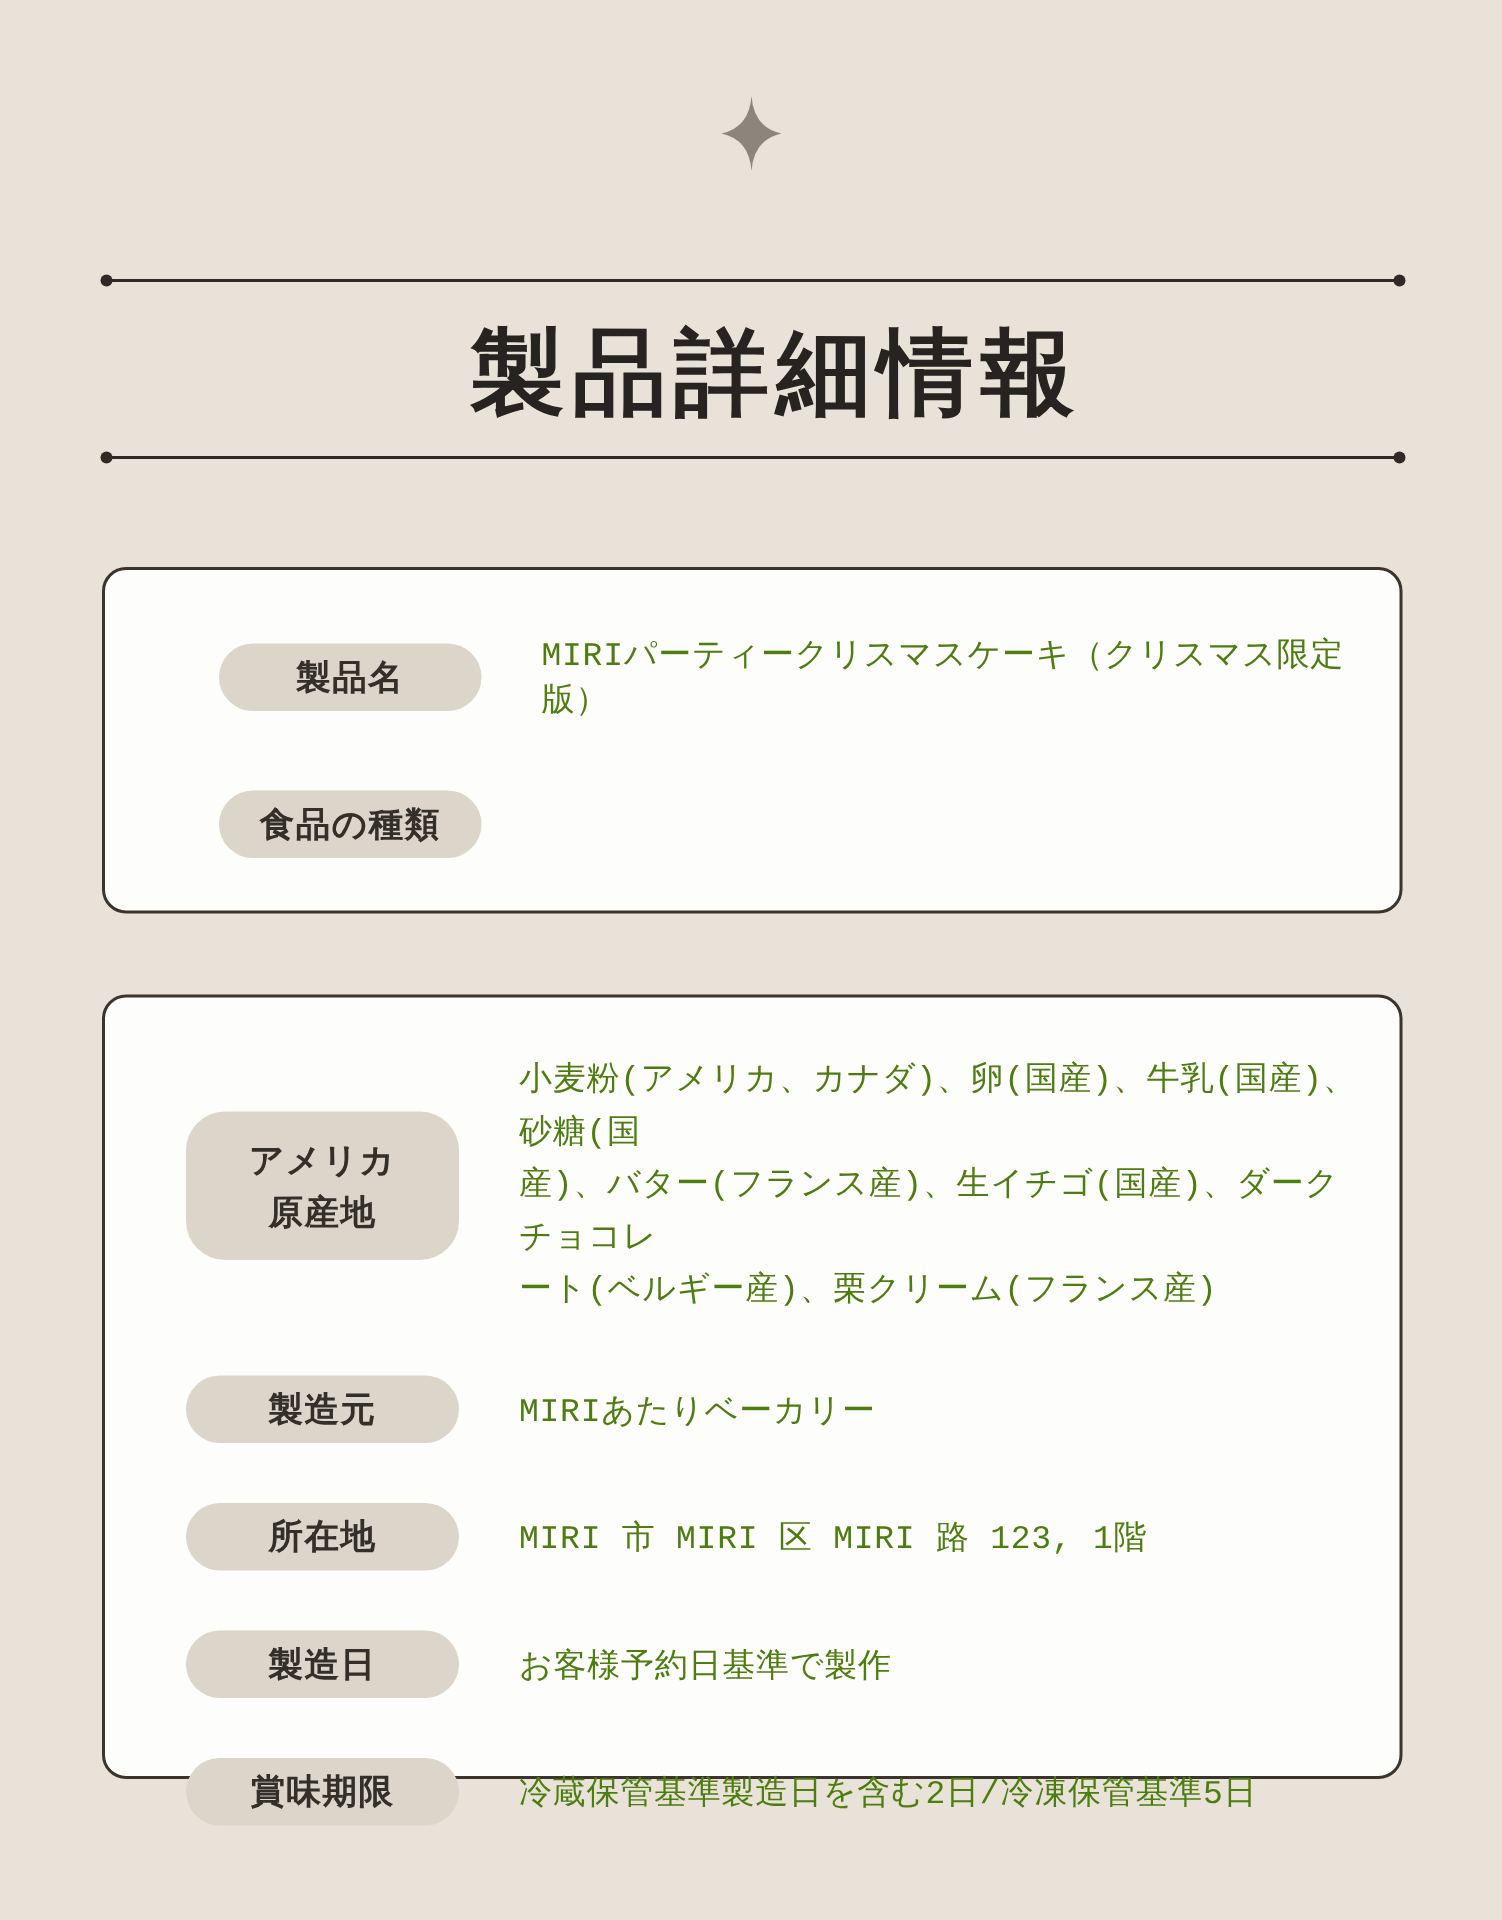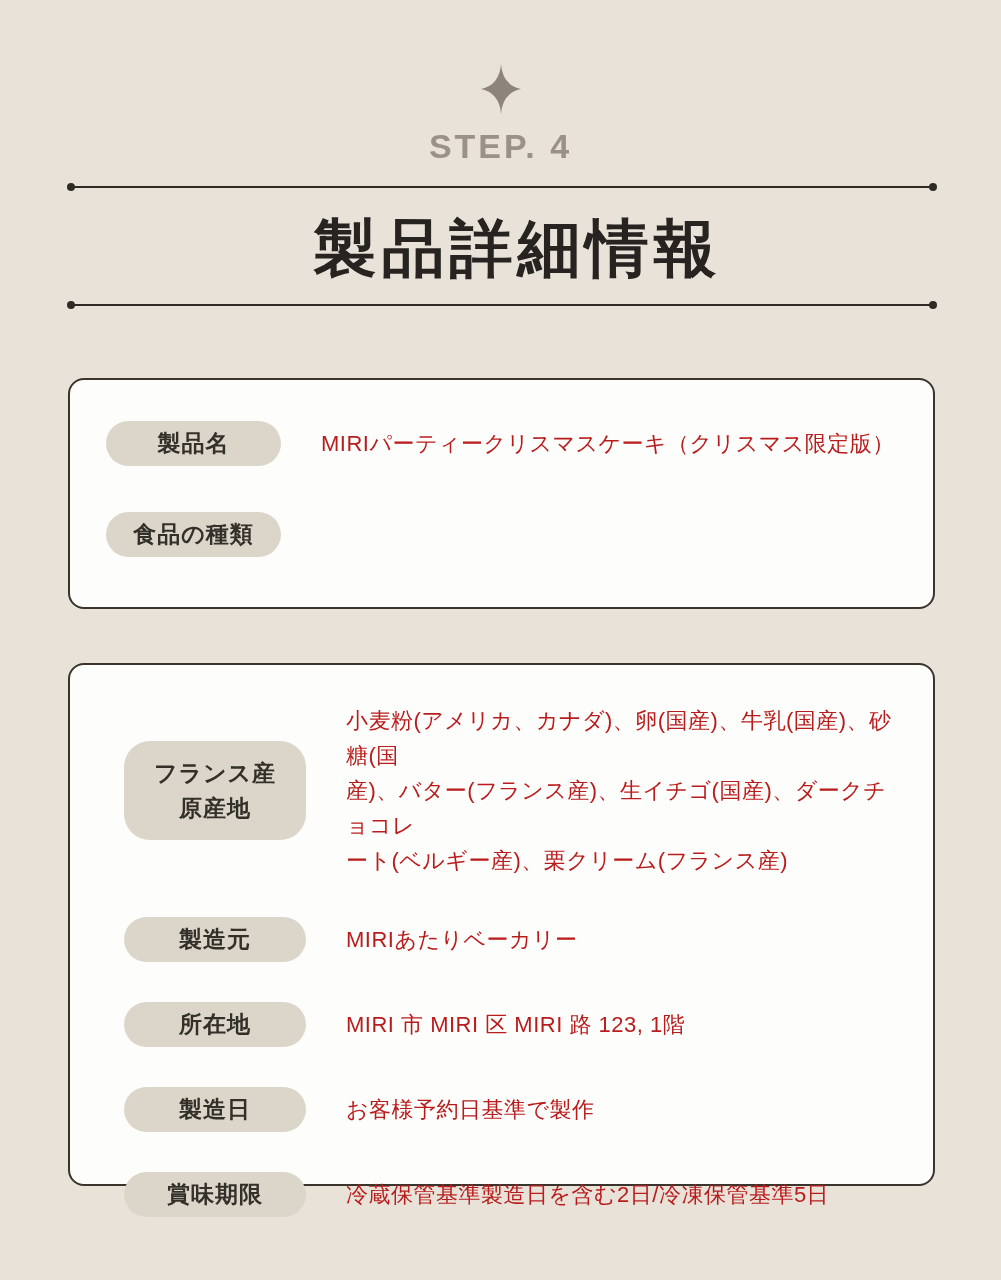--- a/index.html
+++ b/index.html
@@ -40,21 +40,21 @@
     font-size:63px; font-weight:900; letter-spacing:5px;
     color:#262320;
     padding-left:34px;
   }
   .card {
     position:absolute; left:68px; width:867px;
     background:#fdfdfb;
     border:2px solid #3a342d;
     border-radius:16px;
   }
-  .card1 { top:378px; height:231px; padding:41px 28px 0 36px; }
+  .card1 { top:378px; height:231px; padding:41px 28px 0 76px; }
   .card2 { top:663px; height:523px; padding:38px 28px 0 54px; }
   .row { display:flex; align-items:center; }
   .card1 .row { margin-bottom:46px; }
   .card2 .row { margin-bottom:40px; }
   .card2 .row.first { margin-bottom:39px; }
   .pill {
     flex:0 0 auto;
     width:175px; height:45px;
     border-radius:23px;
     background:#dcd6ca;
@@ -62,35 +62,35 @@
     font-size:23px; font-weight:bold; color:#332f29;
     letter-spacing:1px;
   }
   .card2 .pill { width:182px; }
   .pill.pill-lg {
     height:99px; border-radius:26px;
     flex-direction:column; line-height:1.5;
   }
   .value {
     margin-left:40px;
-    font-size:22px; color:#b91c1c;
+    font-size:22px; color:#4d7c0f;
     letter-spacing:0.5px;
+    font-family:Liberation Mono, monospace;
   }
   .value.pre { white-space:pre-line; line-height:35px; flex:1; }
 </style>
 </head>
 <body>
 
 <div class="page">
 
   <svg class="sparkle" width="44" height="50" viewBox="0 0 44 50" aria-hidden="true">
     <path d="M22 0 Q23.5 21 42 25 Q23.5 29 22 50 Q20.5 29 2 25 Q20.5 21 22 0 Z" fill="#8d857b"></path>
   </svg>
 
-  <div class="step">STEP. 4</div>
 
   <div class="divider d1">
     <i class="dot l"></i>
     <i class="dot r"></i>
   </div>
 
   <h1 class="title">製品詳細情報</h1>
 
   <div class="divider d2">
     <i class="dot l"></i>
@@ -103,21 +103,21 @@
       <div class="value">MIRIパーティークリスマスケーキ（クリスマス限定版）</div>
     </div>
     <div class="row">
       <div class="pill">食品の種類</div>
     </div>
   </section>
 
   <section class="card card2">
     <div class="row first">
       <div class="pill pill-lg">
-        <span>フランス産</span>
+        <span>アメリカ</span>
         <span>原産地</span>
       </div>
       <div class="value pre">小麦粉(アメリカ、カナダ)、卵(国産)、牛乳(国産)、砂糖(国
 産)、バター(フランス産)、生イチゴ(国産)、ダークチョコレ
 ート(ベルギー産)、栗クリーム(フランス産)</div>
     </div>
     <div class="row">
       <div class="pill">製造元</div>
       <div class="value">MIRIあたりベーカリー</div>
     </div>

